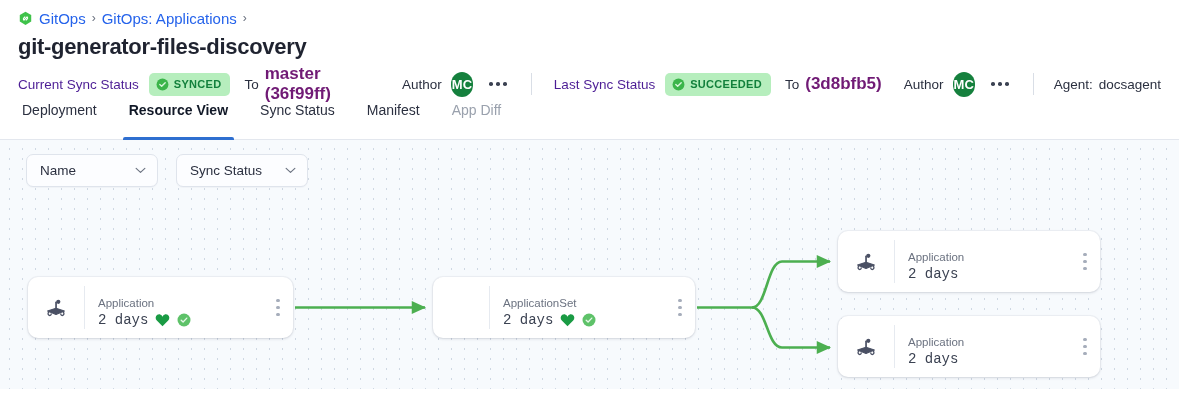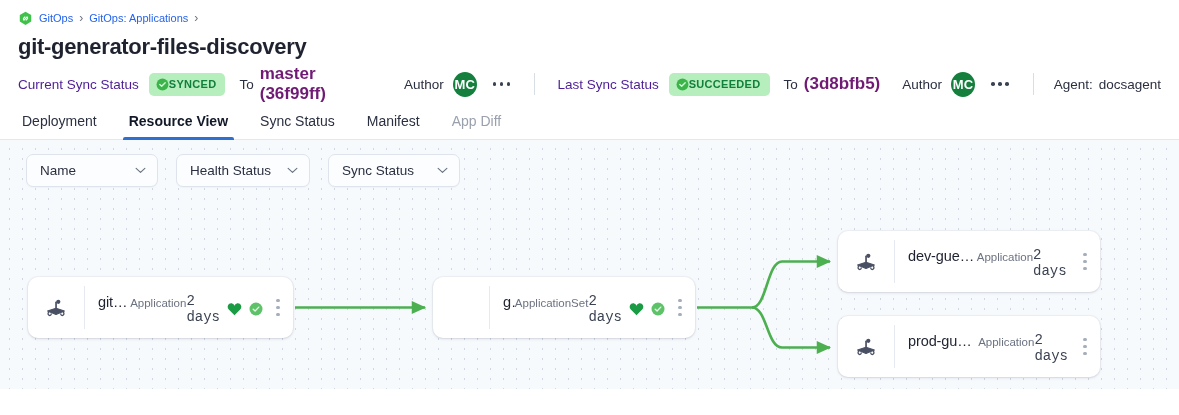--- a/index.html
+++ b/index.html
@@ -8,36 +8,36 @@
     font-family: "Liberation Sans", sans-serif;
     background: #ffffff;
     overflow: hidden;
     -webkit-font-smoothing: antialiased;
   }
 
   
   .header { padding: 8px 18px 0 18px; background:#fff; }
   .breadcrumb { display:flex; align-items:center; height:20px; gap:6px; font-size:13px; }
   .bc-icon { width:15px; height:15px; flex:0 0 auto; display:block; }
-  .bc-link { color:#2563eb; font-size:11px; cursor:pointer; }
+  .bc-link { color:#2563eb; font-size:15px; cursor:pointer; }
   .bc-sep { color:#6b7280; font-size:12px; }
   .page-title {
     font-size:22px; font-weight:bold; color:#1f2330;
     letter-spacing:-0.3px; margin-top:6px; margin-bottom:2px;
   }
 
   
   .status-bar {
     display:flex; align-items:center; gap:0;
     height:36px; margin-top:6px; padding-left:0;
     font-size:13.5px; color:#2b3040;
   }
   .sb-label { color:#4c1d95; font-size:13.5px; white-space:nowrap; }
   .badge {
-    display:inline-flex; align-items:center; 
+    display:inline-flex; align-items:center; gap:5px;
     background:#b6eebd; color:#12803c; font-weight:bold;
     font-size:11px; letter-spacing:.3px;
     border-radius:5px; padding:5px 9px 5px 7px;
     margin-left:10px; white-space:nowrap;
   }
   .badge .chk { width:13px; height:13px; display:block; }
   .sb-to { margin-left:14px; color:#2b3040; font-size:13.5px; }
   .sb-rev { margin-left:6px; color:#701a75; font-weight:bold; font-size:17px; cursor:pointer; }
   .sb-author { margin-left:22px; color:#2b3040; font-size:13.5px; }
   .avatar {
@@ -47,21 +47,21 @@
     margin-left:9px; letter-spacing:.3px;
   }
   .kebab-h { display:inline-flex; gap:3.5px; margin-left:14px; cursor:pointer; padding:4px 2px; }
   .kebab-h i { width:3.5px; height:3.5px; border-radius:50%; background:#3b4252; display:block; }
   .vdiv { width:1px; height:22px; background:#d9dee6; margin-left:22px; }
   .sb-agent { margin-left:20px; color:#2b3040; font-size:13.5px; }
   .sb-agentval { margin-left:6px; }
 
   
   .tabs {
-    display:flex; align-items:flex-end; gap:0;
+    display:flex; gap:0;
     height:38px; padding:0 18px; border-bottom:1px solid #e3e7ee; background:#fff;
   }
   .tab {
     font-size:14px; color:#2b3040; padding:0 16px 10px 16px;
     cursor:pointer; position:relative; white-space:nowrap;
   }
   .tab:first-child { padding-left:4px; }
   .tab.active { font-weight:bold; color:#111827; }
   .tab.active:after {
     content:""; position:absolute; left:10px; right:10px; bottom:-1px;
@@ -98,21 +98,21 @@
     position:absolute; z-index:3;
     background:#fff; border-radius:10px;
     box-shadow:0 1px 3px rgba(20,30,60,.14), 0 0 0 1px rgba(20,30,60,.035);
     display:flex; align-items:center;
   }
   .node-ico { width:56px; flex:0 0 56px; display:flex; align-items:center; justify-content:center; }
   .node-ico svg { display:block; }
   .node-body {
     flex:1 1 auto; border-left:1px solid #e6eaf0;
     padding:8px 0 8px 13px; min-width:0; height:calc(100% - 18px); display:flex;
-    flex-direction:row; 
+    flex-direction:column; 
   }
   .node-title {
     font-size:14.5px; color:#1f2330; font-weight:normal;
     white-space:nowrap; overflow:hidden; text-overflow:ellipsis; letter-spacing:-.1px;
   }
   .node-kind { font-size:11.5px; color:#6b7280; margin-top:3px; }
   .node-meta { display:flex; align-items:center; gap:7px; margin-top:3px; }
   .node-age { font-size:14px; color:#3b4252;font-family:Liberation Mono, monospace; }
   .node-kebab {
     width:30px; flex:0 0 30px; display:flex; flex-direction:column;
@@ -206,26 +206,20 @@
   <div class="tab">Sync Status</div>
   <div class="tab">Manifest</div>
   <div class="tab disabled">App Diff</div>
 </div>
 
 <div class="canvas">
 
   <div class="filters">
     <div class="filter" style="width:132px">
       <span class="cap">Name</span>
-      <svg class="chev" viewBox="0 0 12 8">
-          <path d="M1 1.5 6 6.2l5-4.7" stroke="#6b7280" stroke-width="1.3" fill="none" stroke-linecap="round" stroke-linejoin="round"></path>
-        </svg>
-    </div>
-    <div class="filter" style="width:134px">
-      <span class="cap">Health Status</span>
       <svg class="chev" viewBox="0 0 12 8">
           <path d="M1 1.5 6 6.2l5-4.7" stroke="#6b7280" stroke-width="1.3" fill="none" stroke-linecap="round" stroke-linejoin="round"></path>
         </svg>
     </div>
     <div class="filter" style="width:132px">
       <span class="cap">Sync Status</span>
       <svg class="chev" viewBox="0 0 12 8">
           <path d="M1 1.5 6 6.2l5-4.7" stroke="#6b7280" stroke-width="1.3" fill="none" stroke-linecap="round" stroke-linejoin="round"></path>
         </svg>
     </div>

